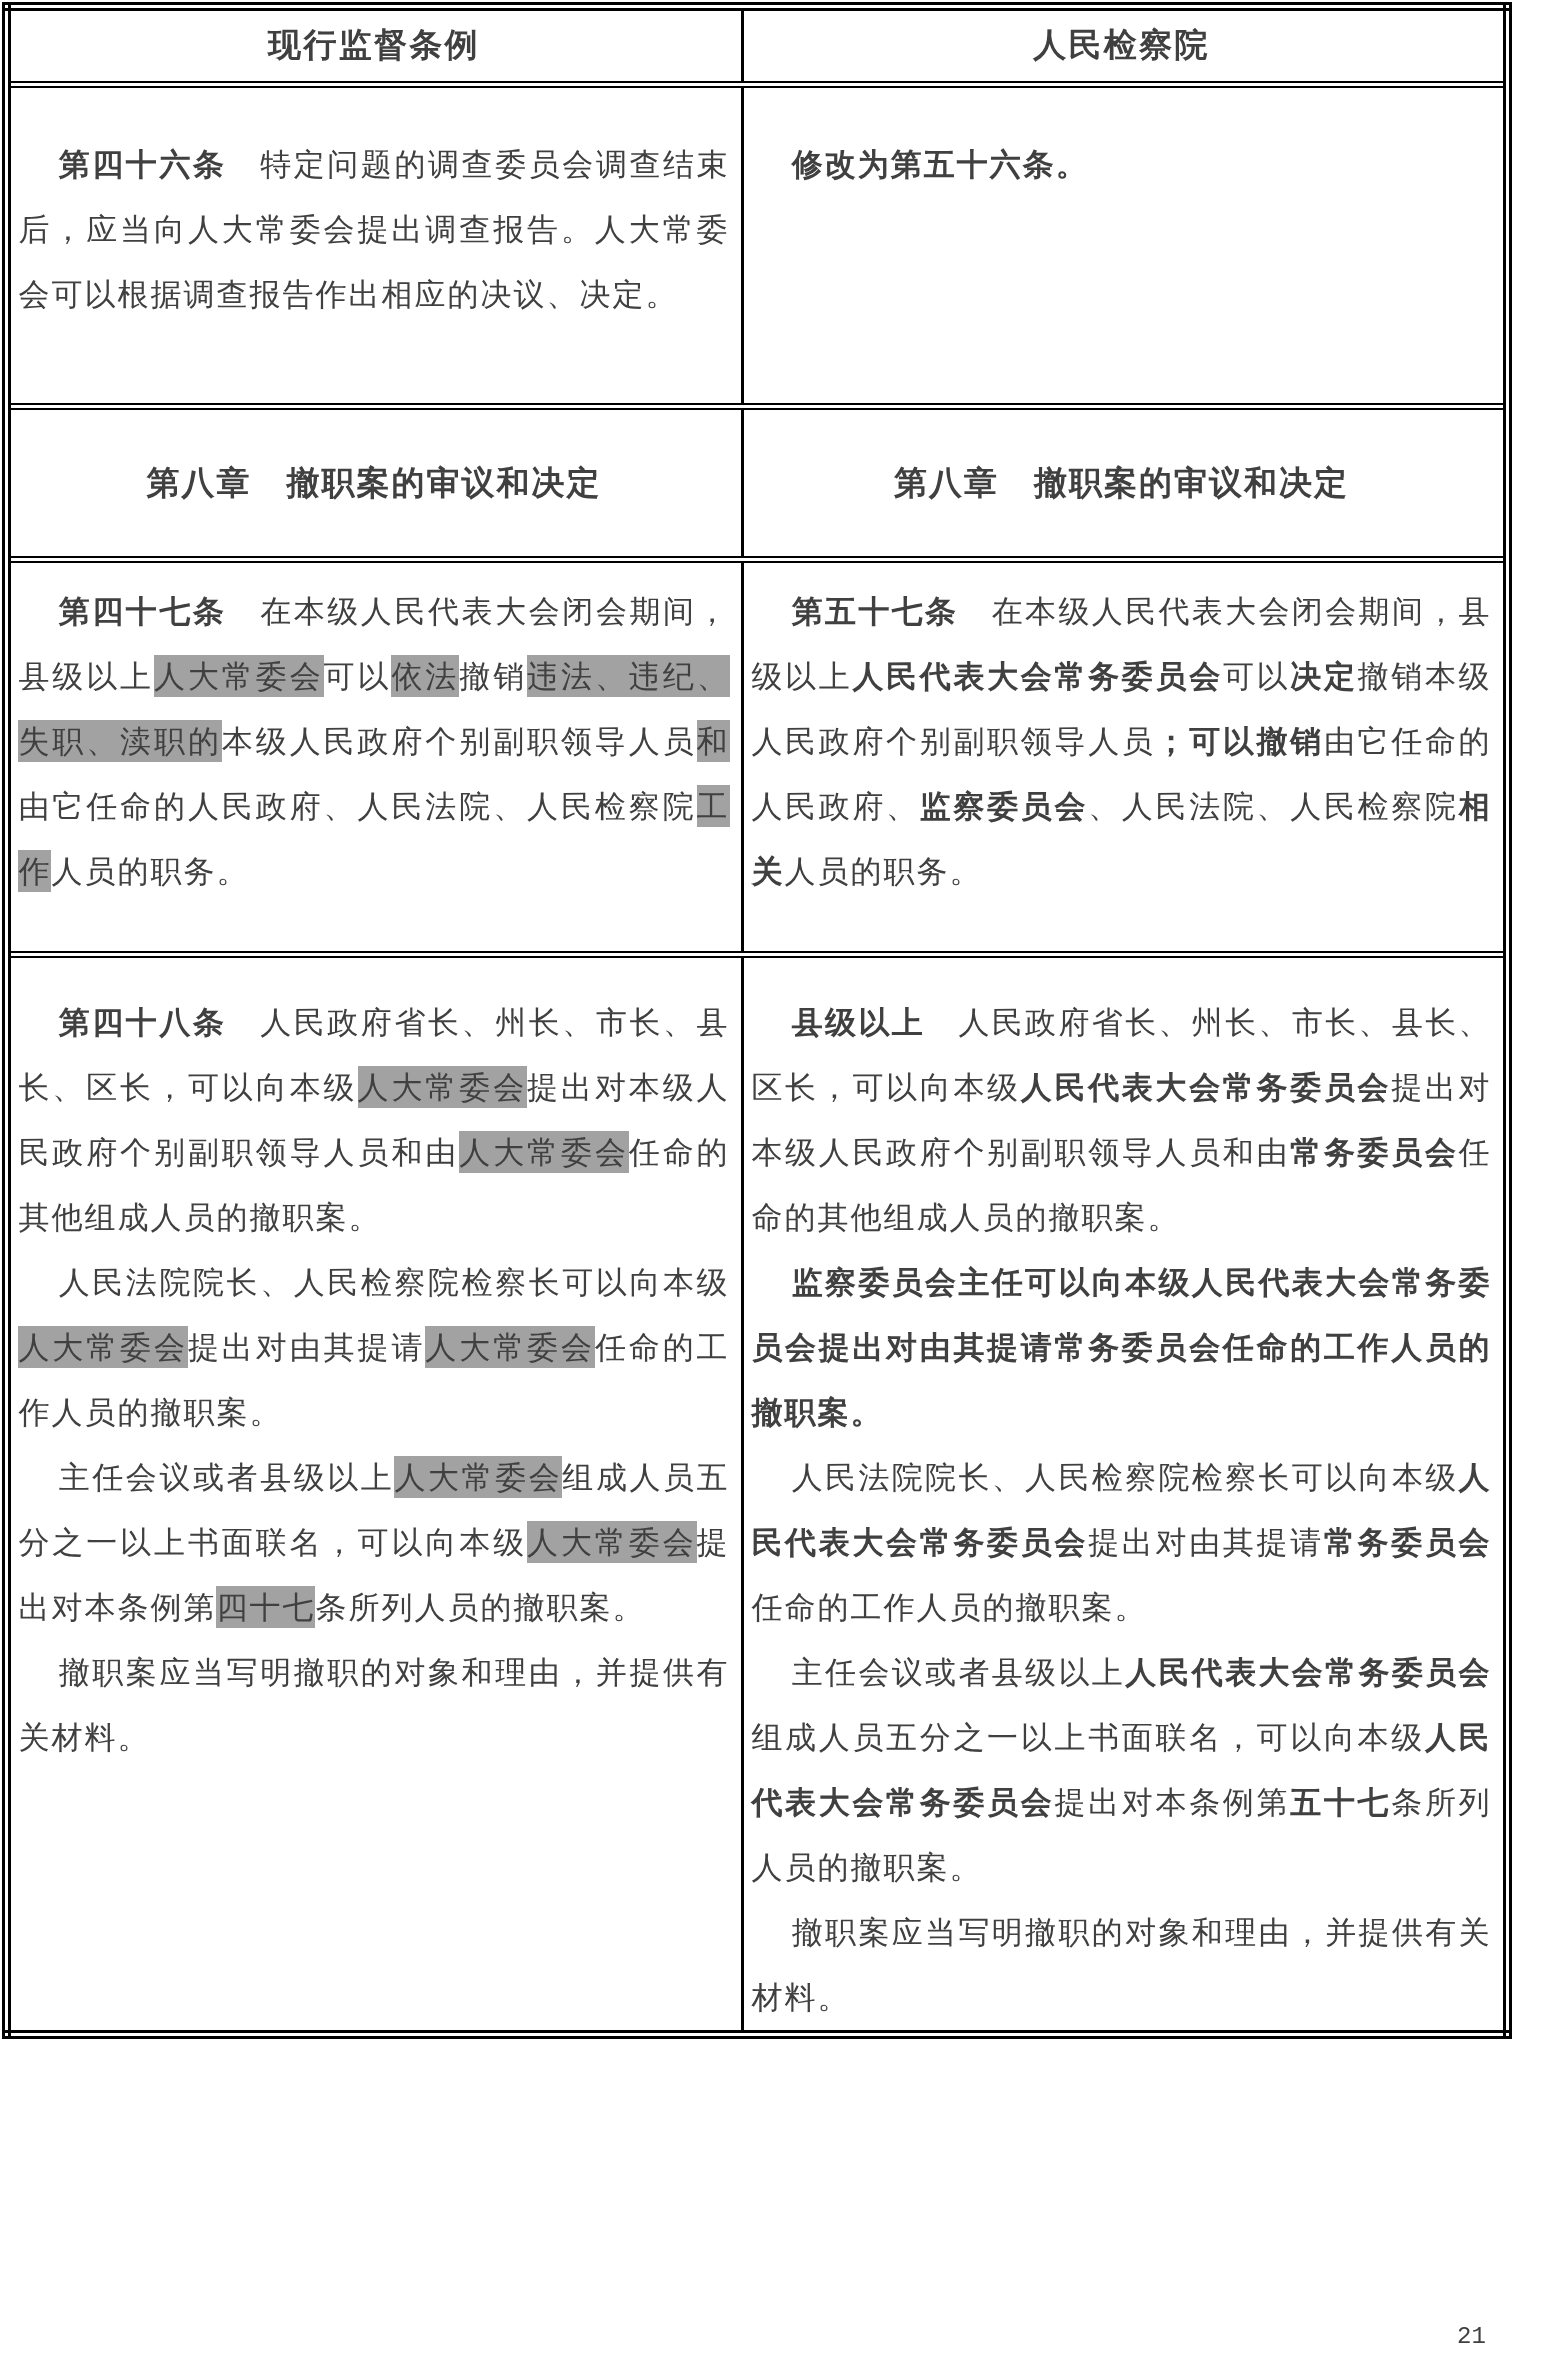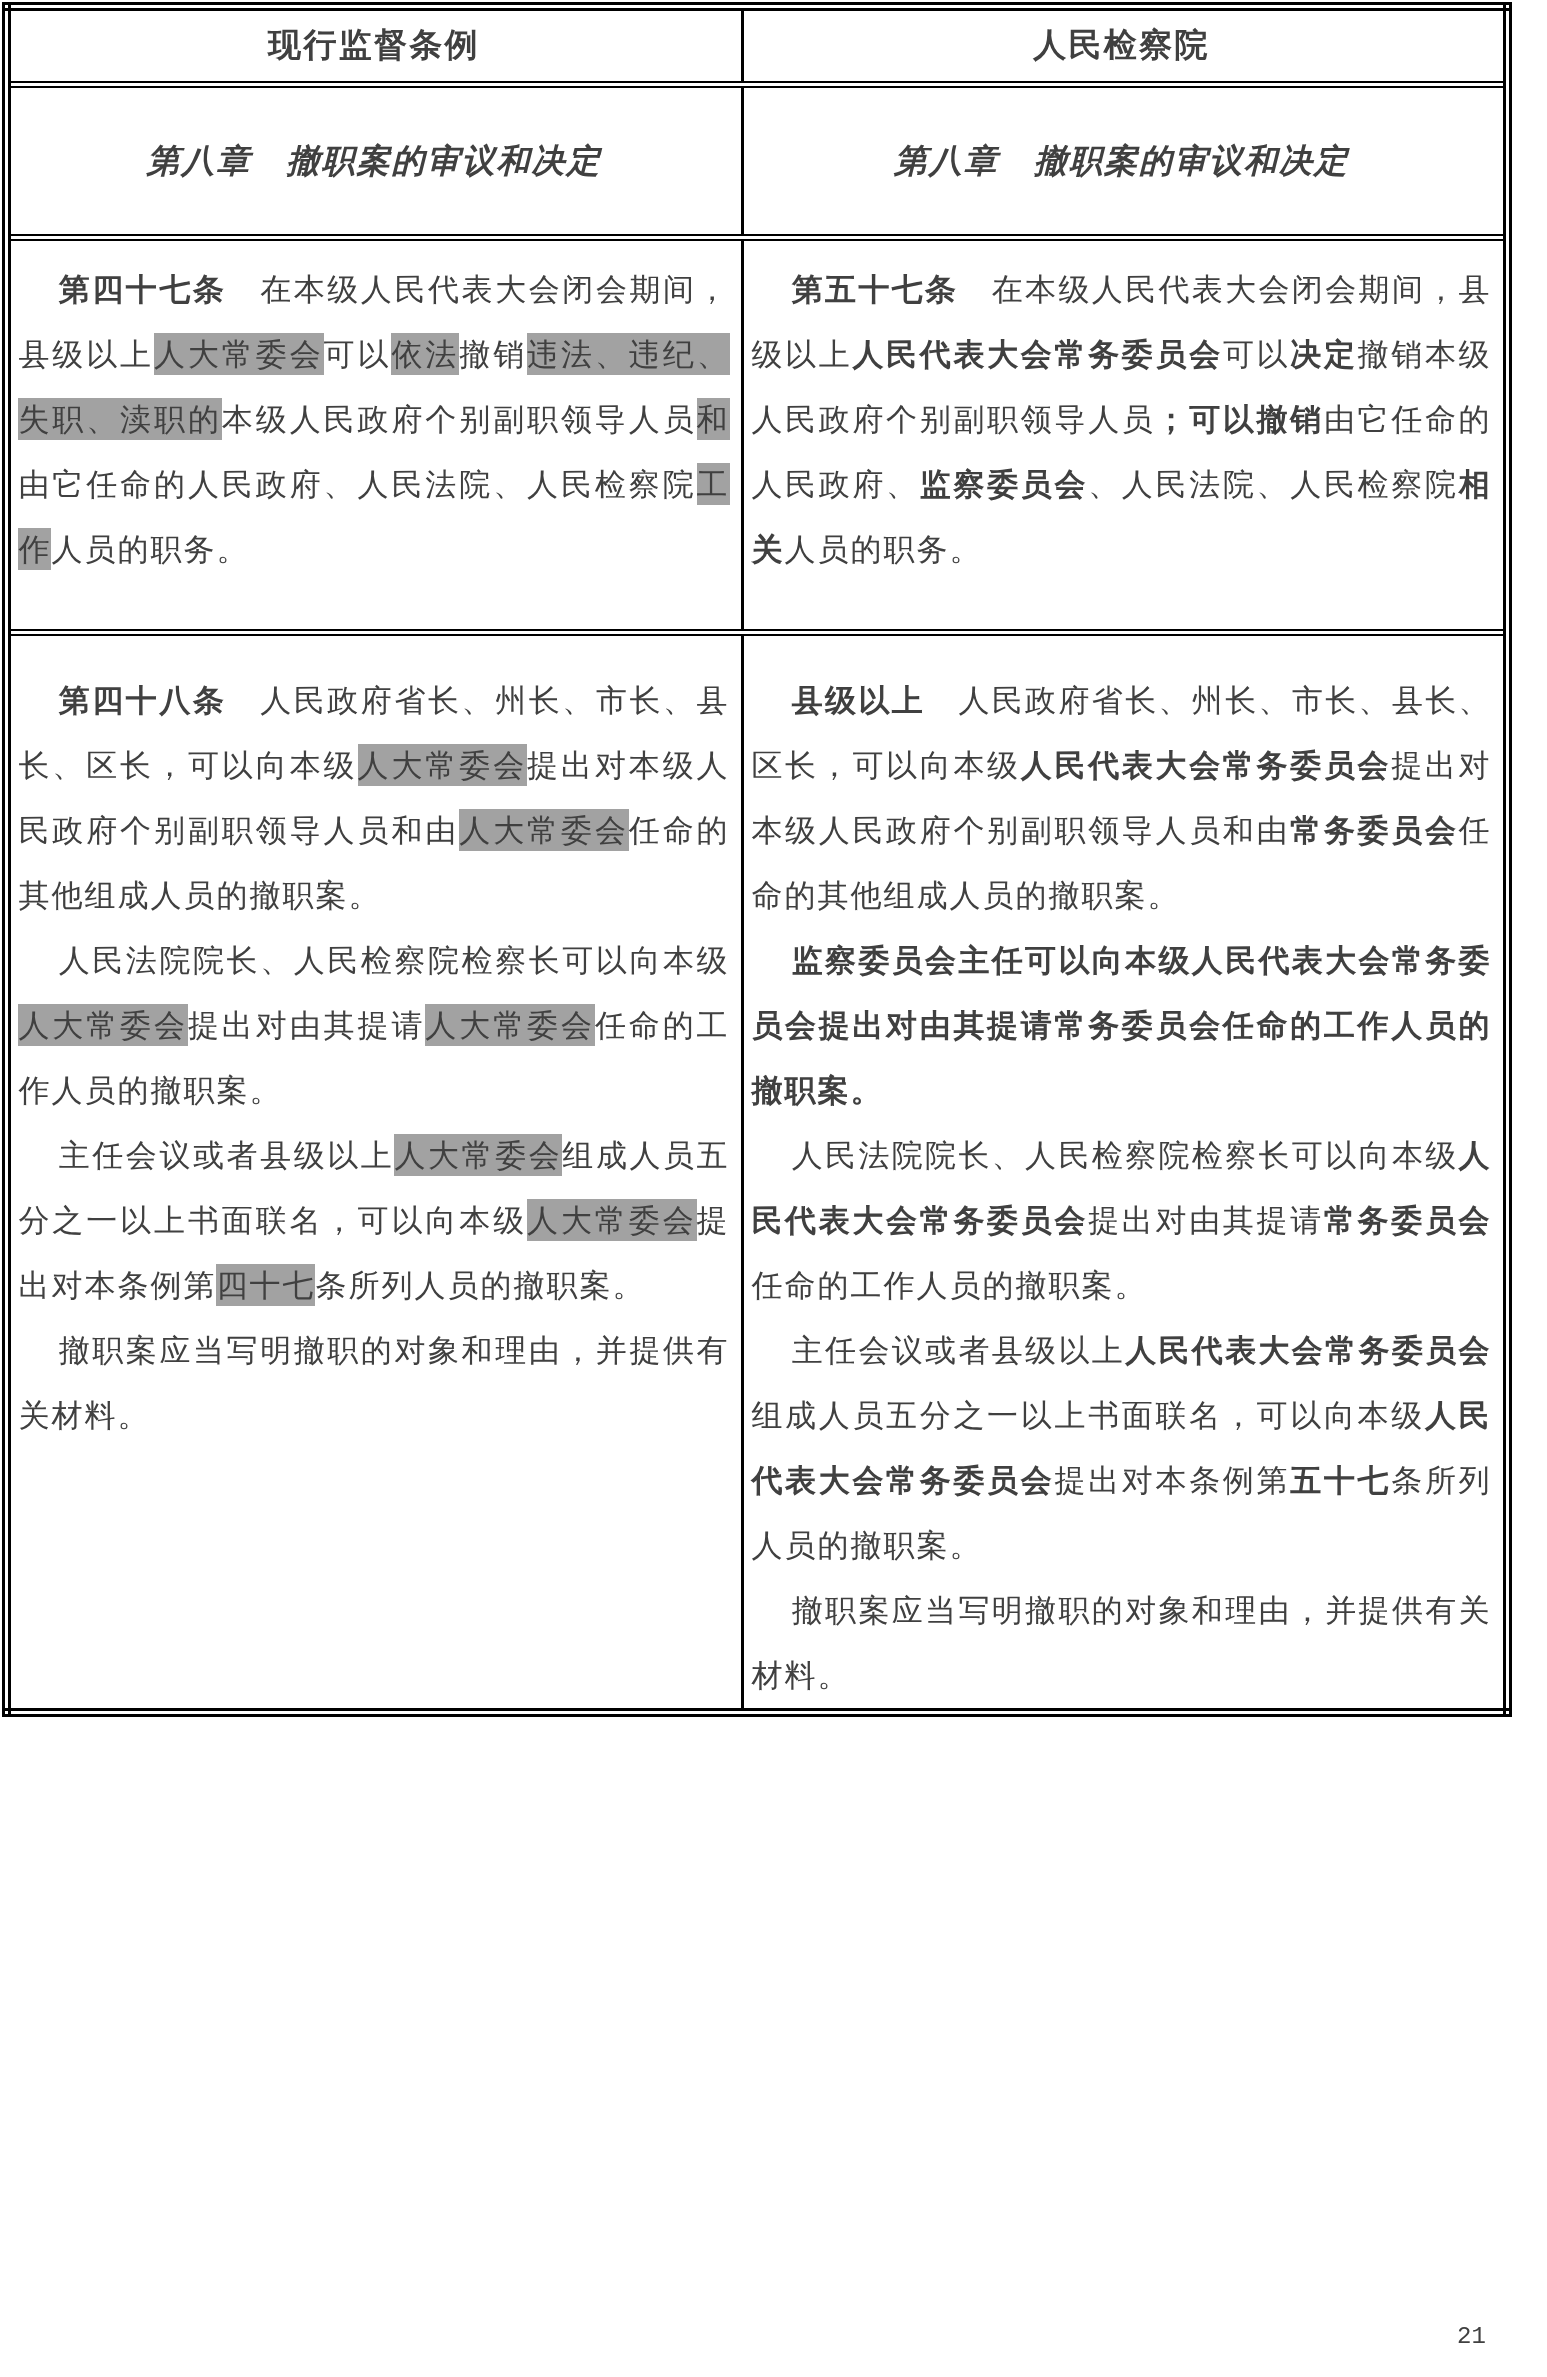--- a/index.html
+++ b/index.html
@@ -46,21 +46,21 @@
   }
   tr.row-0 { height: 235px; }
   tr.row-1 { height: 322px; }
   tr.row-2 { height: 153px; }
   tr.row-3 { height: 395px; }
   tr.row-4 { height: 1041px; }
   tr.row-0 td { padding-top: 49px; }
   tr.row-1 td { padding-top: 44px; }
   tr.row-3 td { padding-top: 16px; }
   tr.row-4 td { padding-top: 32px; }
-  tr.row-2 td { vertical-align: middle; font-style: italic; }
+  tr.row-2 td { vertical-align: middle; }
   .para {
     margin: 0;
     font-size: 31px;
     line-height: 65px;
     text-align: justify;
     letter-spacing: 2px;
   }
   .para.indent { text-indent: 1.3em; }
   .para.center {
     text-align: center;
@@ -94,20 +94,28 @@
       <col class="col-left">
       <col class="col-right">
     </colgroup>
     <thead>
       <tr class="header-row">
         <th>现行监督条例</th>
         <th>人民检察院</th>
       </tr>
     </thead>
     <tbody id="table-body">
+        <tr class="row-1">
+          <td>
+            <p class="para indent"><span class="bold">第四十六条</span><span class="normal">　特定问题的调查委员会调查结束后，应当向人大常委会提出调查报告。人大常委会可以根据调查报告作出相应的决议、决定。</span></p>
+          </td>
+          <td>
+            <p class="para indent"><span class="bold">修改为第五十六条。</span></p>
+          </td>
+        </tr>
         <tr class="row-2">
           <td>
             <p class="para center"><span class="bold">第八章　撤职案的审议和决定</span></p>
           </td>
           <td>
             <p class="para center"><span class="bold">第八章　撤职案的审议和决定</span></p>
           </td>
         </tr>
         <tr class="row-3">
           <td>

